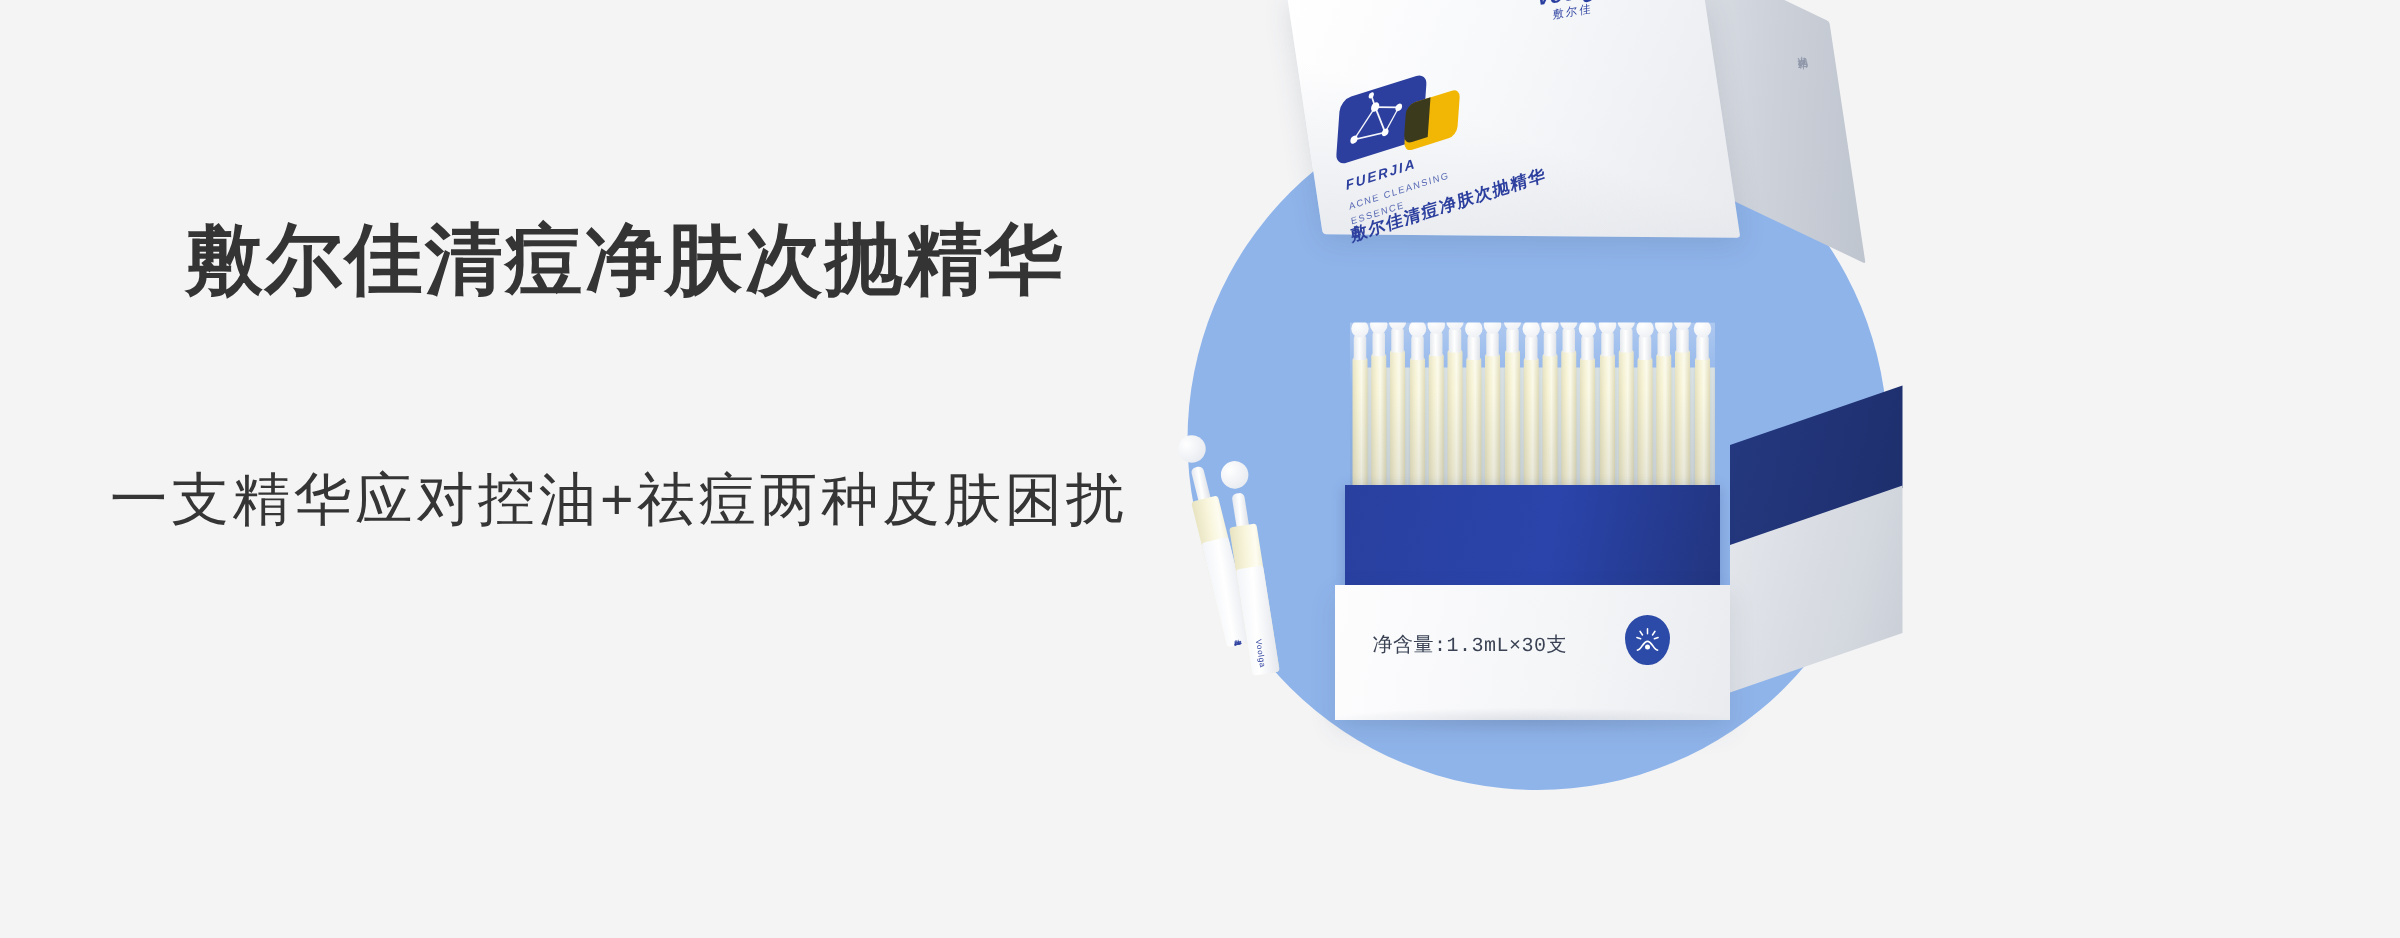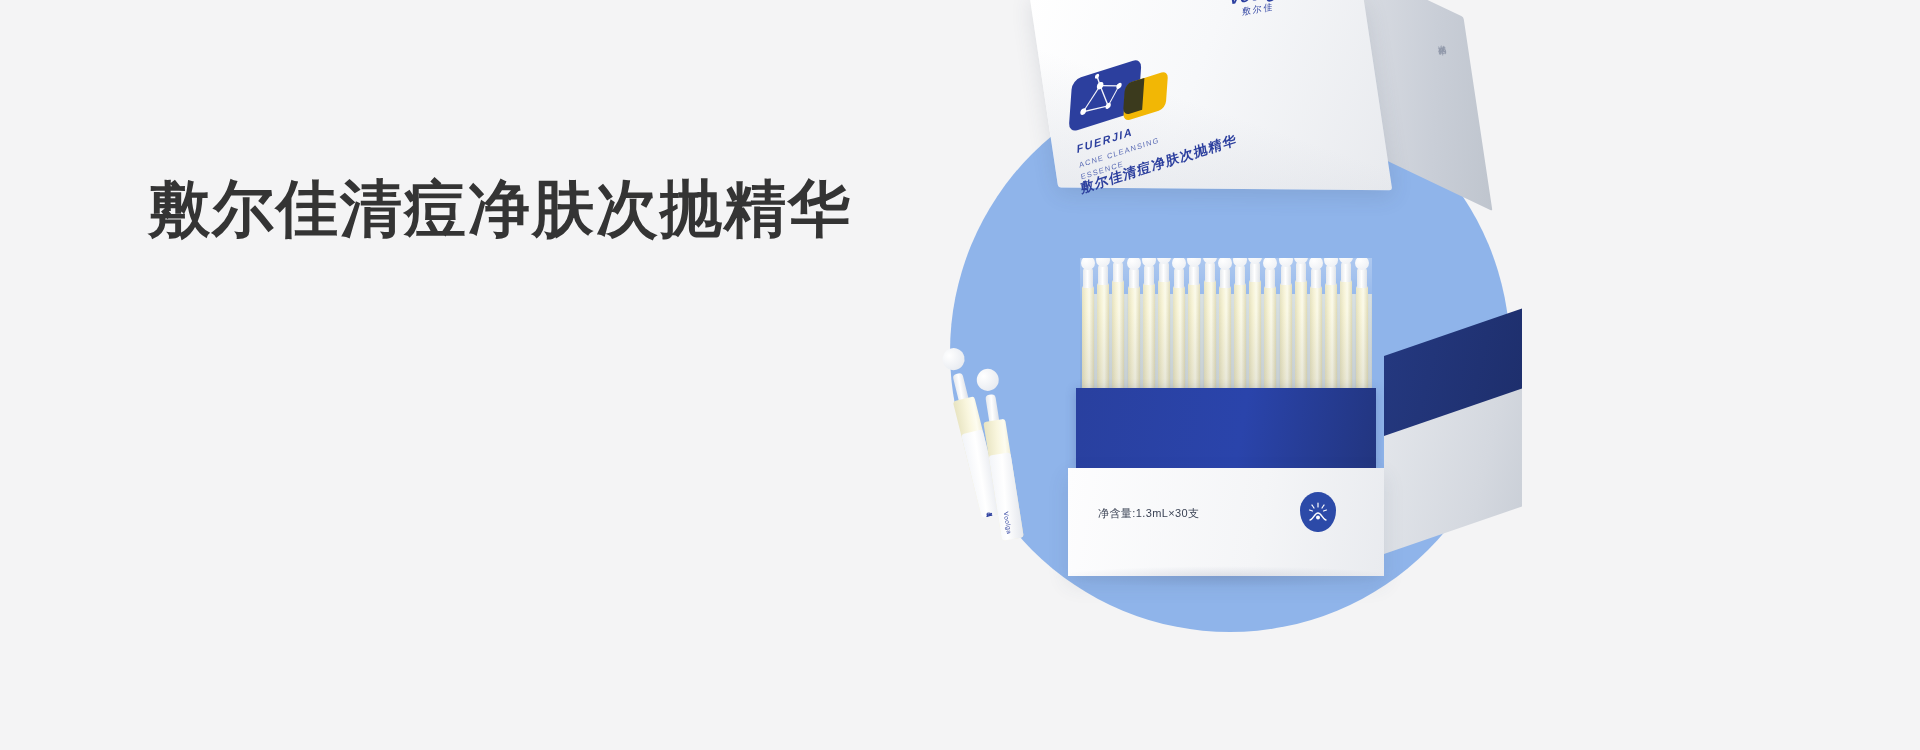--- a/index.html
+++ b/index.html
@@ -164,21 +164,21 @@
     transform-origin:0 0;
   }
   .box-right-blue{
     position:absolute;left:504px;top:356px;width:138px;height:82px;
     background:linear-gradient(105deg,#24387f 0%,#1e2f6d 100%);
     transform:skewY(-19deg);
     transform-origin:0 0;
   }
   .net-content{
     position:absolute;left:218px;top:506px;
-    color:#3a4254;font-size:11px;letter-spacing:.4px;white-space:nowrap;
+    color:#3a4254;font-size:16px;letter-spacing:.4px;white-space:nowrap;font-family:Liberation Mono, monospace;
   }
   .emblem{
     position:absolute;left:420px;top:492px;width:36px;height:40px;
     background:#2c4aa8;border-radius:50% 50% 48% 48%/ 46% 46% 54% 54%;
     display:flex;align-items:center;justify-content:center;
   }
   .emblem svg{display:block;}
 
   
   .loose{position:absolute;left:62px;top:326px;width:120px;height:250px;}
@@ -222,20 +222,21 @@
 </style>
 </head>
 <body>
 
 <div id="banner">
 
   <div class="copy">
     <div class="headline">敷尔佳清痘净肤次抛精华</div>
 
 
+    <div class="subline">一支精华应对控油+祛痘两种皮肤困扰</div>
   </div>
 
   <div class="stage">
 
     <div class="blue-circle"></div>
 
     <div class="loose">
       <div class="amp amp1">
         <div class="amp-cap"></div>
         <div class="amp-stem"></div>

